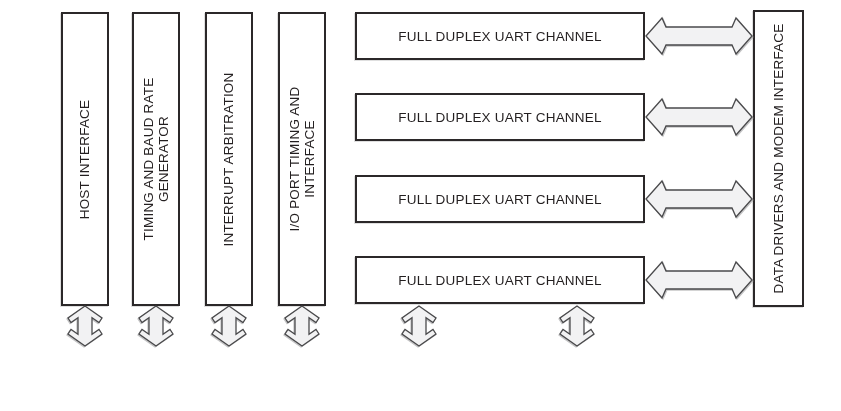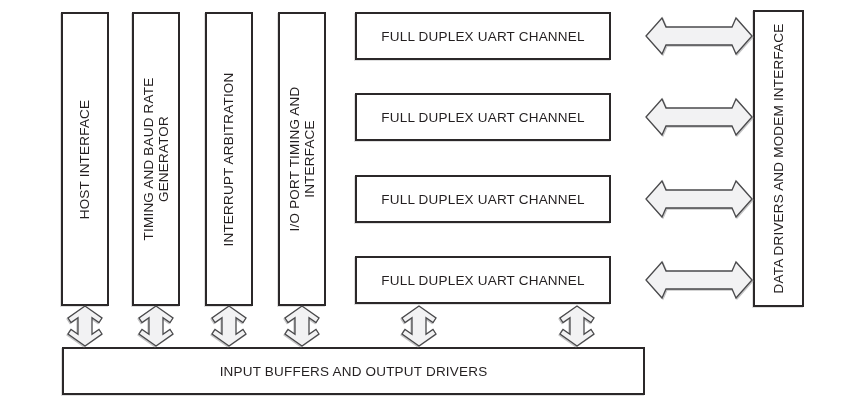--- a/index.html
+++ b/index.html
@@ -33,21 +33,21 @@
     transform:rotate(-90deg);
     white-space:pre;
   }
   
   .vcol{top:12px;height:294px;width:48px;}
   .v1{left:61px;}
   .v2{left:132px;}
   .v3{left:205px;}
   .v4{left:278px;}
   
-  .uart{left:355px;width:256px;height:48px;}
+  .uart{left:355px;width:290px;height:48px;}
   .u1{top:12px;}
   .u2{top:93px;}
   .u3{top:175px;}
   .u4{top:256px;}
   
   .rcol{left:753px;top:10px;width:51px;height:297px;}
   
   .bbar{left:62px;top:347px;width:583px;height:48px;}
   
   .harrow{position:absolute;left:644px;width:110px;height:40px;
@@ -101,23 +101,20 @@
     <span class="lbl">FULL DUPLEX UART CHANNEL</span>
   </div>
   <div class="block uart u4">
     <span class="lbl">FULL DUPLEX UART CHANNEL</span>
   </div>
 
   <div class="block vblock rcol">
     <span class="lbl">DATA DRIVERS AND MODEM INTERFACE</span>
   </div>
 
-  <div class="block bbar">
-    <span class="lbl">INPUT BUFFERS AND OUTPUT DRIVERS</span>
-  </div>
 
   <svg class="harrow h1" viewBox="0 0 108 40">
     <path d="M1,20 L17,2 L21,11 L87,11 L91,2 L107,20 L91,38 L87,29 L21,29 L17,38 Z"></path>
   </svg>
   <svg class="harrow h2" viewBox="0 0 108 40">
     <path d="M1,20 L17,2 L21,11 L87,11 L91,2 L107,20 L91,38 L87,29 L21,29 L17,38 Z"></path>
   </svg>
   <svg class="harrow h3" viewBox="0 0 108 40">
     <path d="M1,20 L17,2 L21,11 L87,11 L91,2 L107,20 L91,38 L87,29 L21,29 L17,38 Z"></path>
   </svg>

